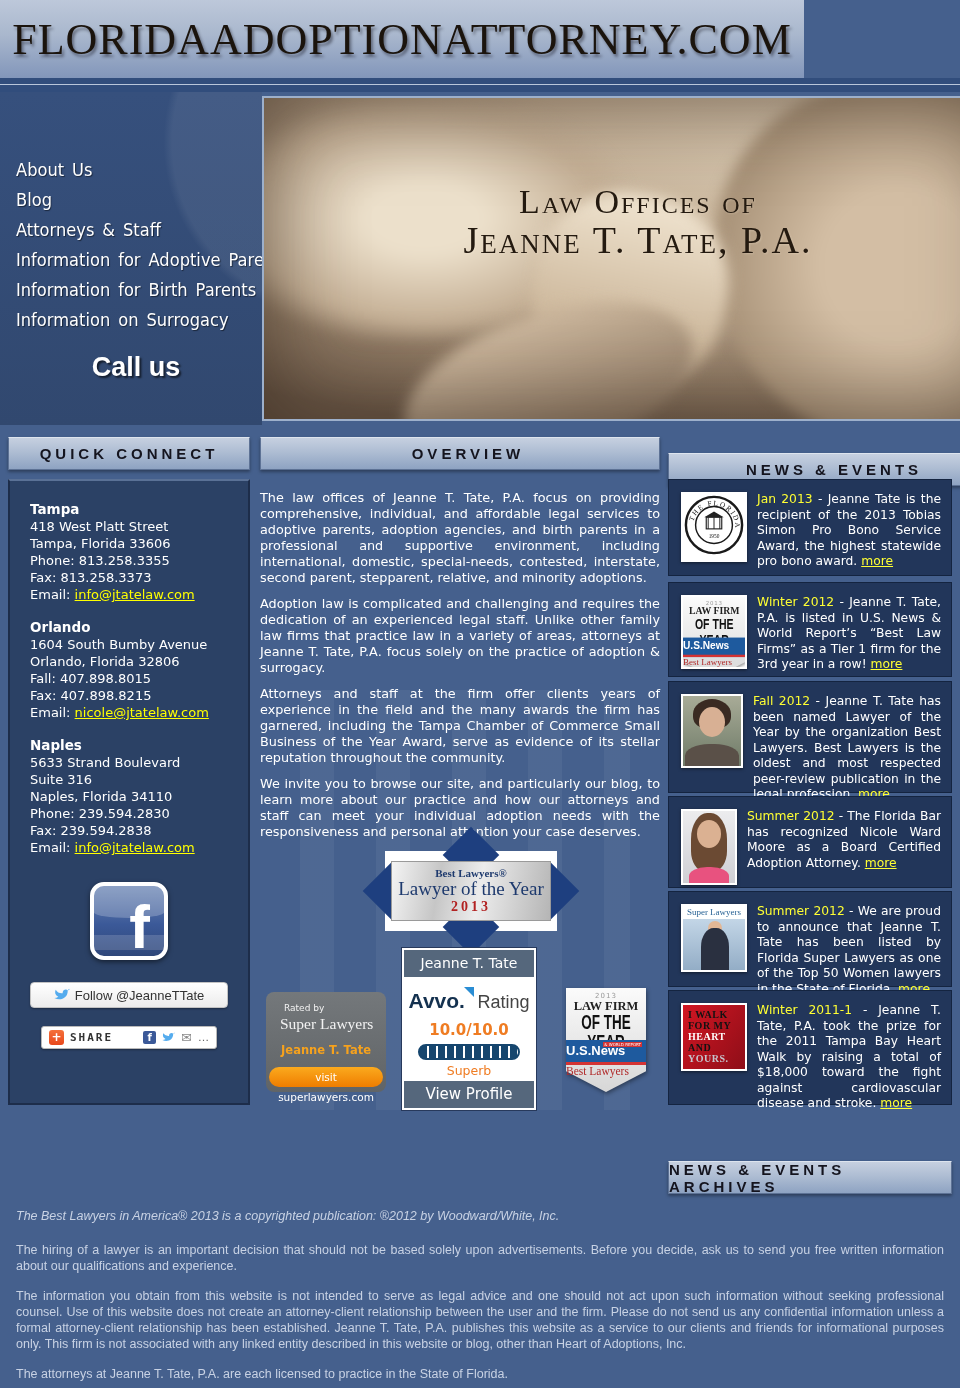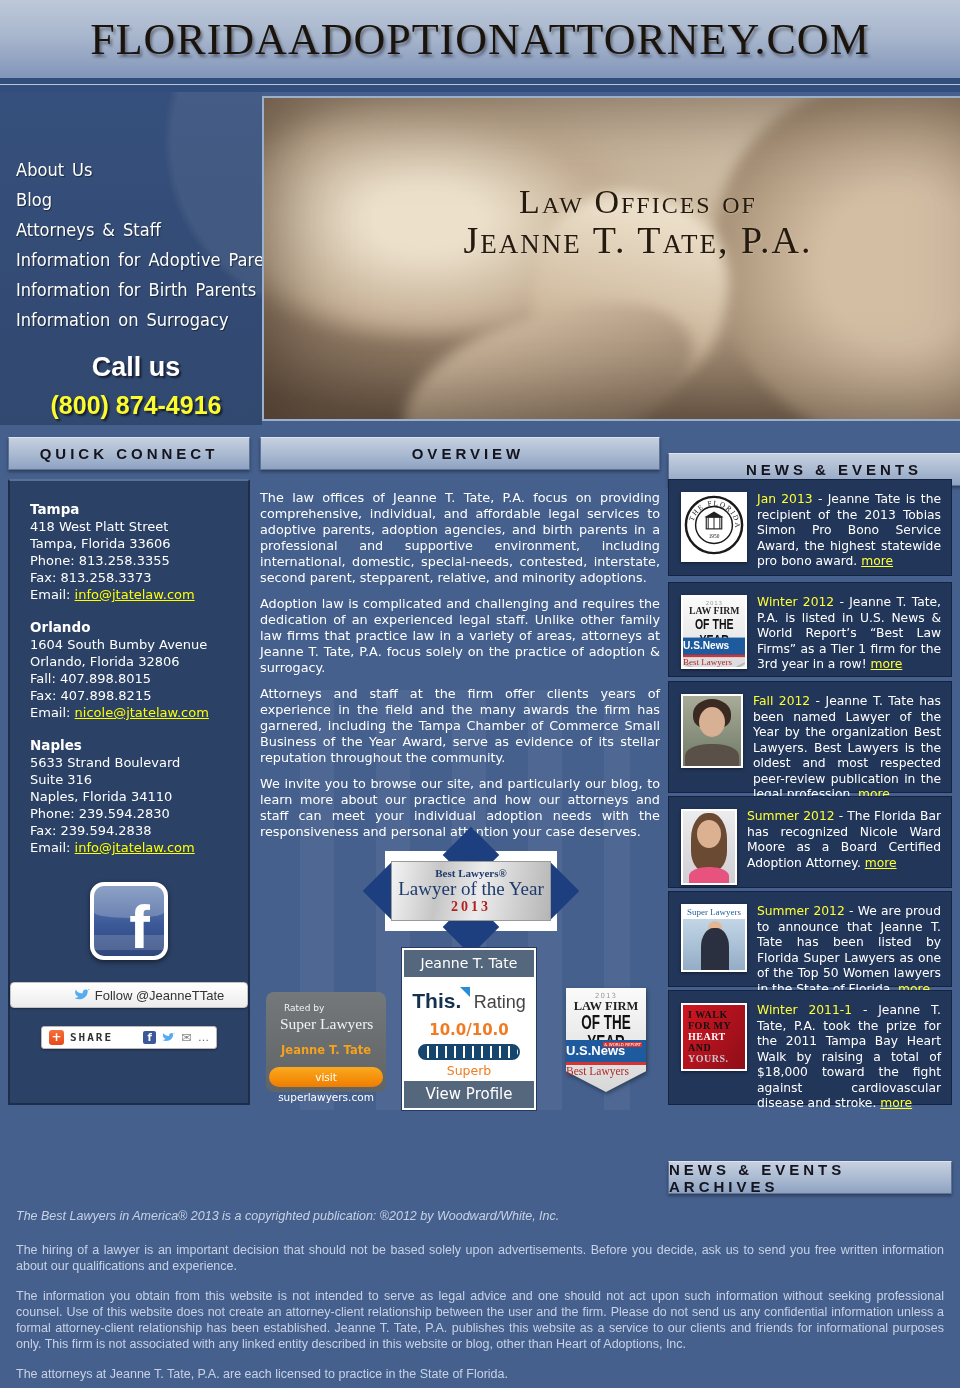--- a/index.html
+++ b/index.html
@@ -1,19 +1,19 @@
 <!DOCTYPE html>
 <html><head>
 <meta charset="utf-8">
 <style>
   html,body{margin:0;padding:0;background:#45608d;}
   .page{position:relative;width:960px;height:1388px;margin:0 auto;background:#45608d;overflow:hidden;
         font-family:"DejaVu Sans",sans-serif;}
   
-  .masthead{position:absolute;left:0;top:0;width:960px;height:78px;
+  .masthead{position:absolute;left:0;top:0;width:804px;height:78px;
     background:linear-gradient(#bdc8da 0%,#a9b7cd 45%,#8296ba 100%);
     display:flex;align-items:center;justify-content:center;}
   .masthead .site-title{font-family:"Liberation Serif",serif;font-size:44px;color:#1b140d;
     letter-spacing:1px;text-shadow:2px 3px 3px rgba(20,20,30,.45);}
   .head-band{position:absolute;left:0;top:78px;width:960px;height:14px;background:#314d7c;}
   .head-band::after{content:"";position:absolute;left:0;top:6px;width:960px;height:1px;background:#b9c6da;}
   
   .sidebar-bg{position:absolute;left:0;top:92px;width:262px;height:333px;
     background:radial-gradient(circle at 130% 15%, rgba(255,255,255,.07) 0 38%, rgba(255,255,255,0) 40%),
                linear-gradient(#36507d,#31486f);}
@@ -65,21 +65,21 @@
   .fb-icon{width:78px;height:78px;box-sizing:border-box;border:4px solid #fff;border-radius:14px;
     background:linear-gradient(#6d87b5 0%,#3b5998 55%,#2f477a 100%);position:relative;overflow:hidden;
     box-shadow:0 2px 5px rgba(0,0,0,.5);}
   .fb-icon::before{content:"";position:absolute;left:0;top:0;width:100%;height:46%;
     background:rgba(255,255,255,.22);border-radius:0 0 50% 50%/0 0 18% 18%;}
   .fb-icon::after{content:"";position:absolute;left:0;bottom:6px;width:100%;height:15px;background:rgba(255,255,255,.16);}
   .fb-f{position:absolute;right:14px;top:2px;font-family:"Liberation Sans",sans-serif;font-weight:bold;
     font-size:62px;color:#fff;line-height:78px;}
   .tw-btn{margin:22px auto 0;width:196px;height:24px;background:linear-gradient(#ffffff,#ececec);
     border:1px solid #c3c3c3;border-radius:4px;display:flex;align-items:center;justify-content:center;
-    gap:5px;cursor:pointer;box-shadow:0 1px 2px rgba(0,0,0,.35);padding-left:40px;}
+    gap:5px;cursor:pointer;box-shadow:0 1px 2px rgba(0,0,0,.35);}
   .tw-btn span{font-size:13px;color:#333;font-family:"Liberation Sans",sans-serif;}
   .share-bar{margin:18px auto 0;width:176px;height:23px;background:#fff;border:1px solid #b9b9b9;
     border-radius:3px;display:flex;align-items:center;padding:0 7px;gap:6px;cursor:pointer;
     box-shadow:0 1px 2px rgba(0,0,0,.35);box-sizing:border-box;}
   .share-plus{width:15px;height:15px;border-radius:3px;background:linear-gradient(#f4703a,#e8481c);
     color:#fff;font-weight:bold;font-size:12px;line-height:15px;text-align:center;flex:none;}
   .share-label{font-family:"DejaVu Sans Mono",monospace;font-weight:bold;font-size:11px;color:#333;
     letter-spacing:2px;flex:1;}
   .mini-fb{width:13px;height:13px;background:#3b5998;border-radius:2px;color:#fff;font-size:10px;
     font-weight:bold;text-align:center;line-height:13px;flex:none;}
@@ -188,21 +188,20 @@
 
   <div class="sidebar-bg"></div>
   <nav class="sidenav">
     <a href="#" class="navlink">About Us</a>
     <a href="#" class="navlink">Blog</a>
     <a href="#" class="navlink">Attorneys &amp; Staff</a>
     <a href="#" class="navlink">Information for Adoptive Parents</a>
     <a href="#" class="navlink">Information for Birth Parents</a>
     <a href="#" class="navlink">Information on Surrogacy</a>
     <div class="callus">Call us</div>
-    <div class="phone">(800) 874-4916</div>
   </nav>
 
   <div class="hero">
     <div class="blob b1"></div>
     <div class="blob b3"></div>
     <div class="blob b2"></div>
     <div class="blob b4"></div>
     <div class="hero-shade"></div>
     <div class="hero-title">
       <div class="l1">Law Offices of</div>
@@ -288,21 +287,21 @@
   <div class="sl-badge">
     <div class="sl-rated">Rated by</div>
     <div class="sl-name">Super Lawyers</div>
     <div class="sl-person">Jeanne T. Tate</div>
     <div class="sl-visit">visit superlawyers.com</div>
   </div>
 
   <div class="avvo">
     <div class="avvo-band">Jeanne T. Tate</div>
     <div class="avvo-logo">
-      <span class="avvo-brand">This.</span>
+      <span class="avvo-brand">Avvo.</span>
       <span class="avvo-word">Rating</span>
     </div>
     <div class="avvo-score">10.0/10.0</div>
     <div class="avvo-meter"></div>
     <div class="avvo-verdict">Superb</div>
     <div class="avvo-cta">View Profile</div>
   </div>
 
   <div class="usn usn-overview">
     <div class="usn-clip">

